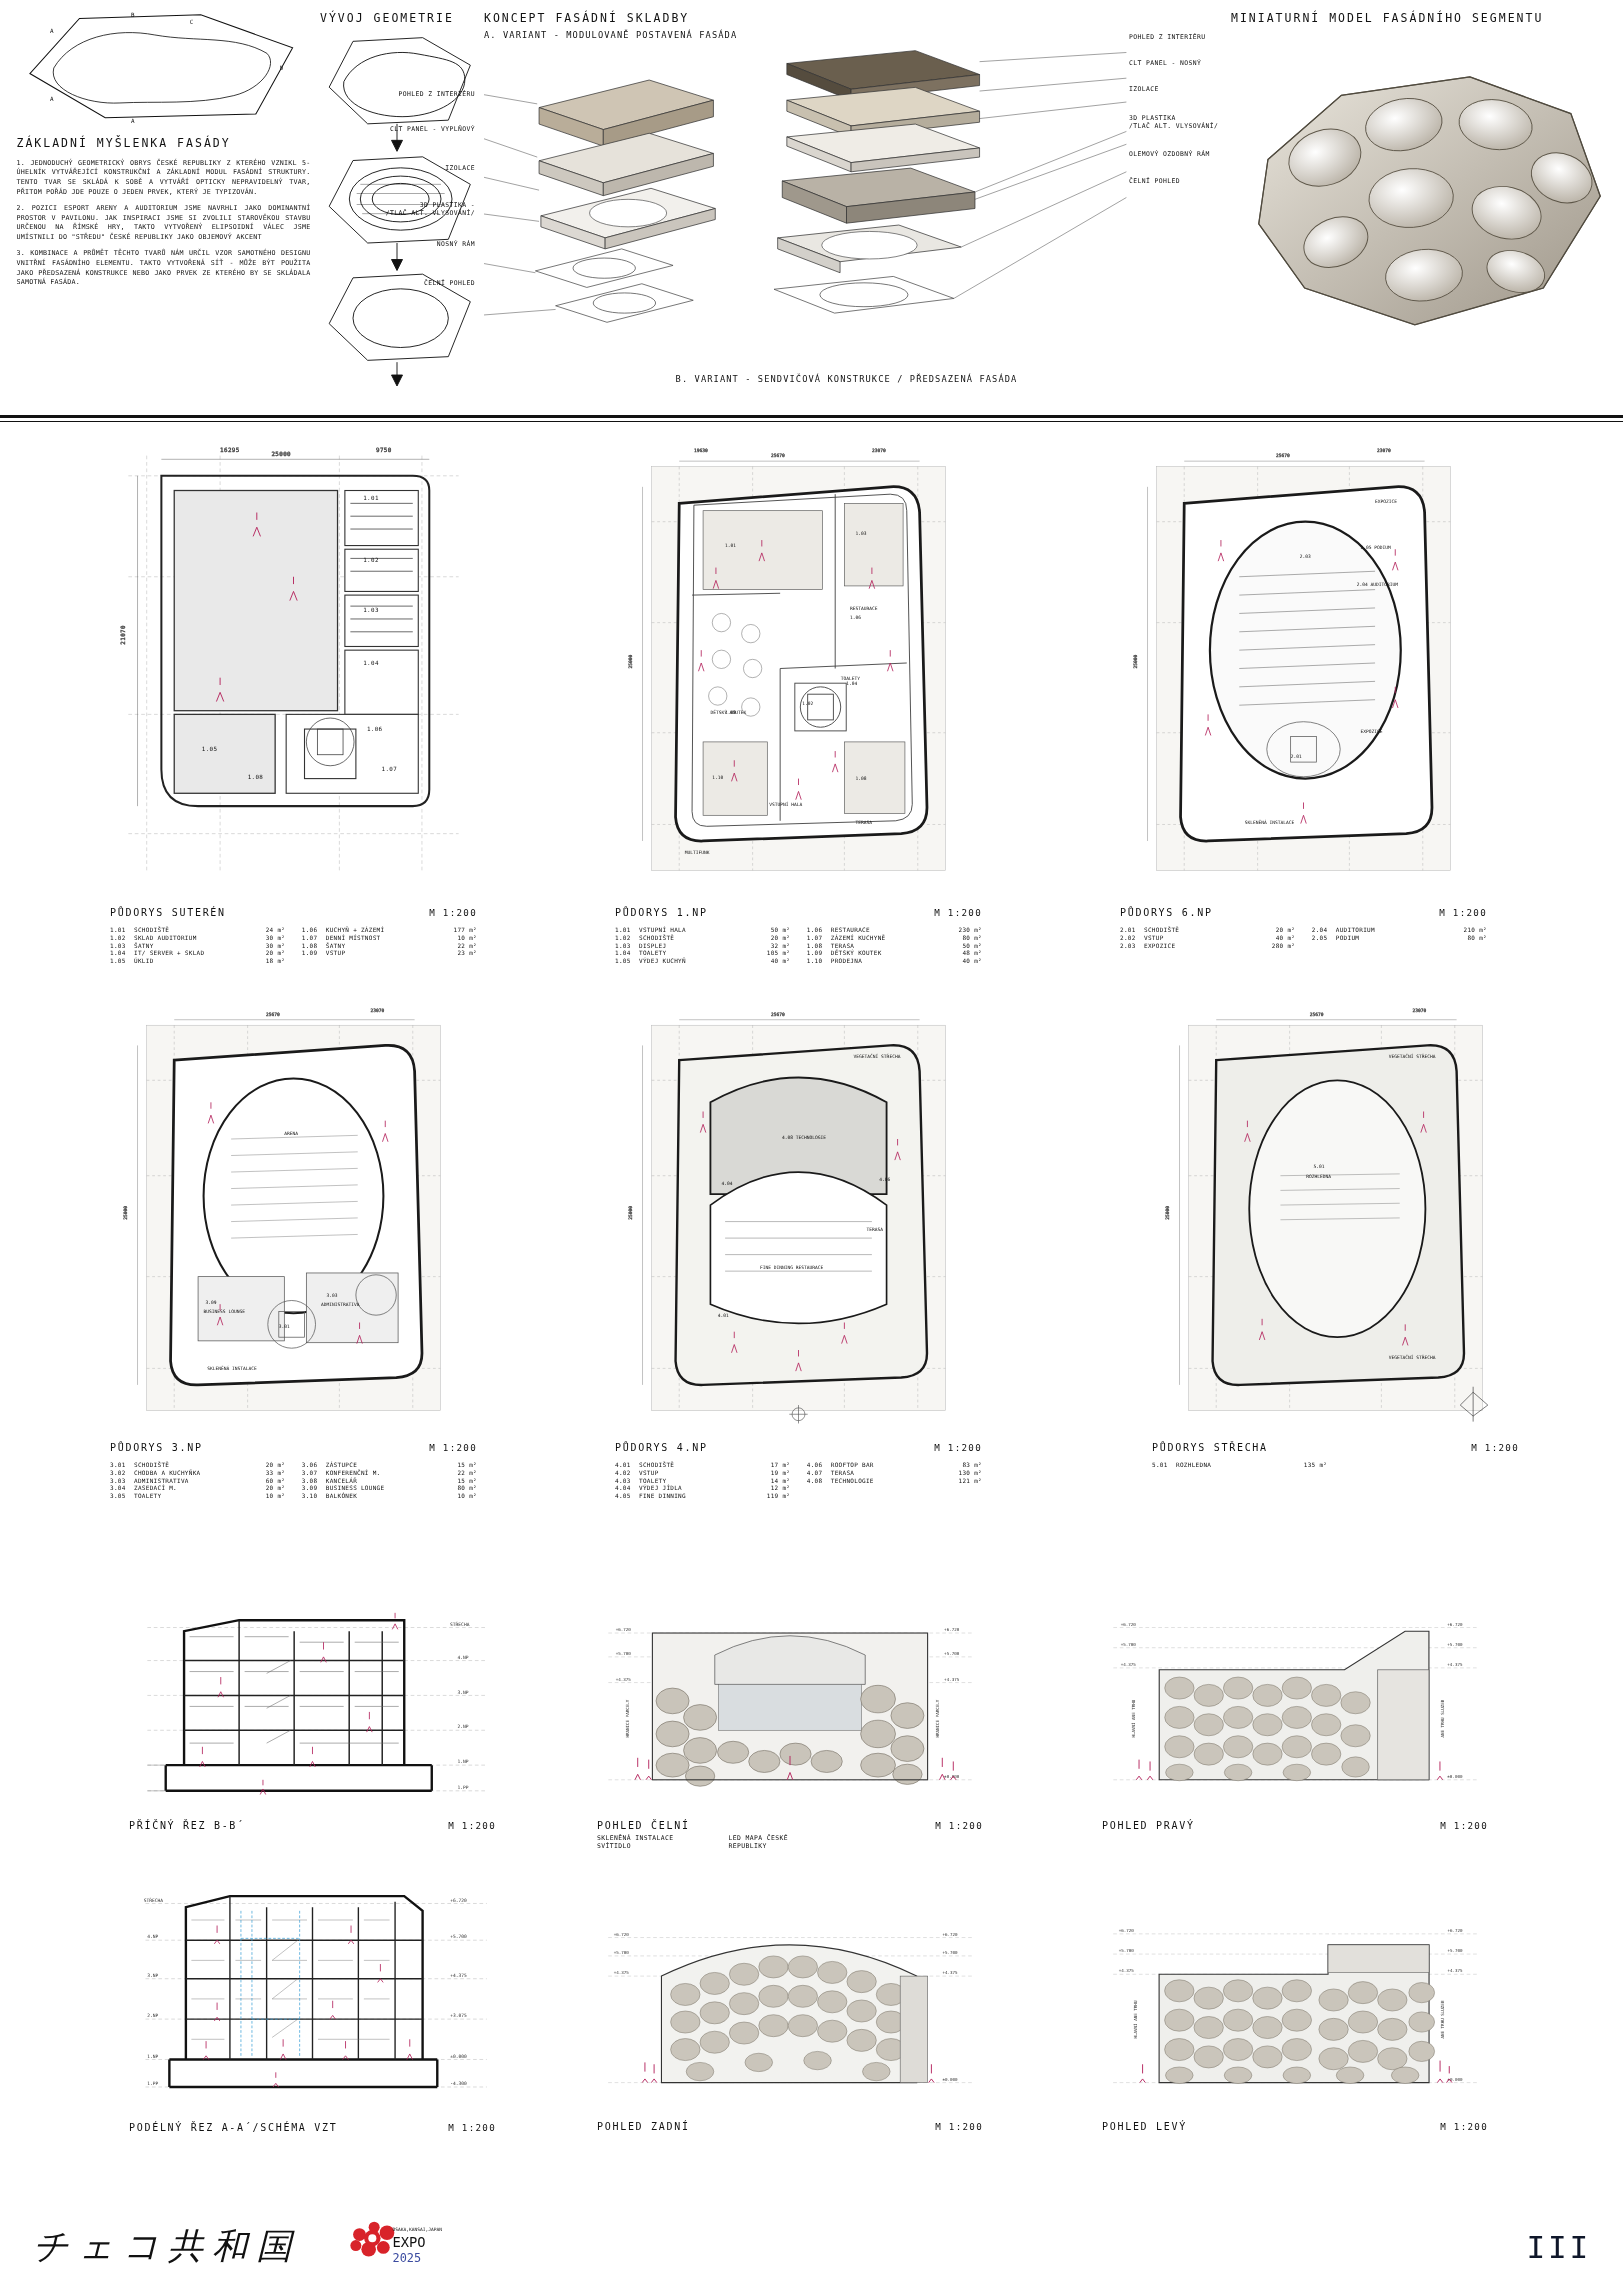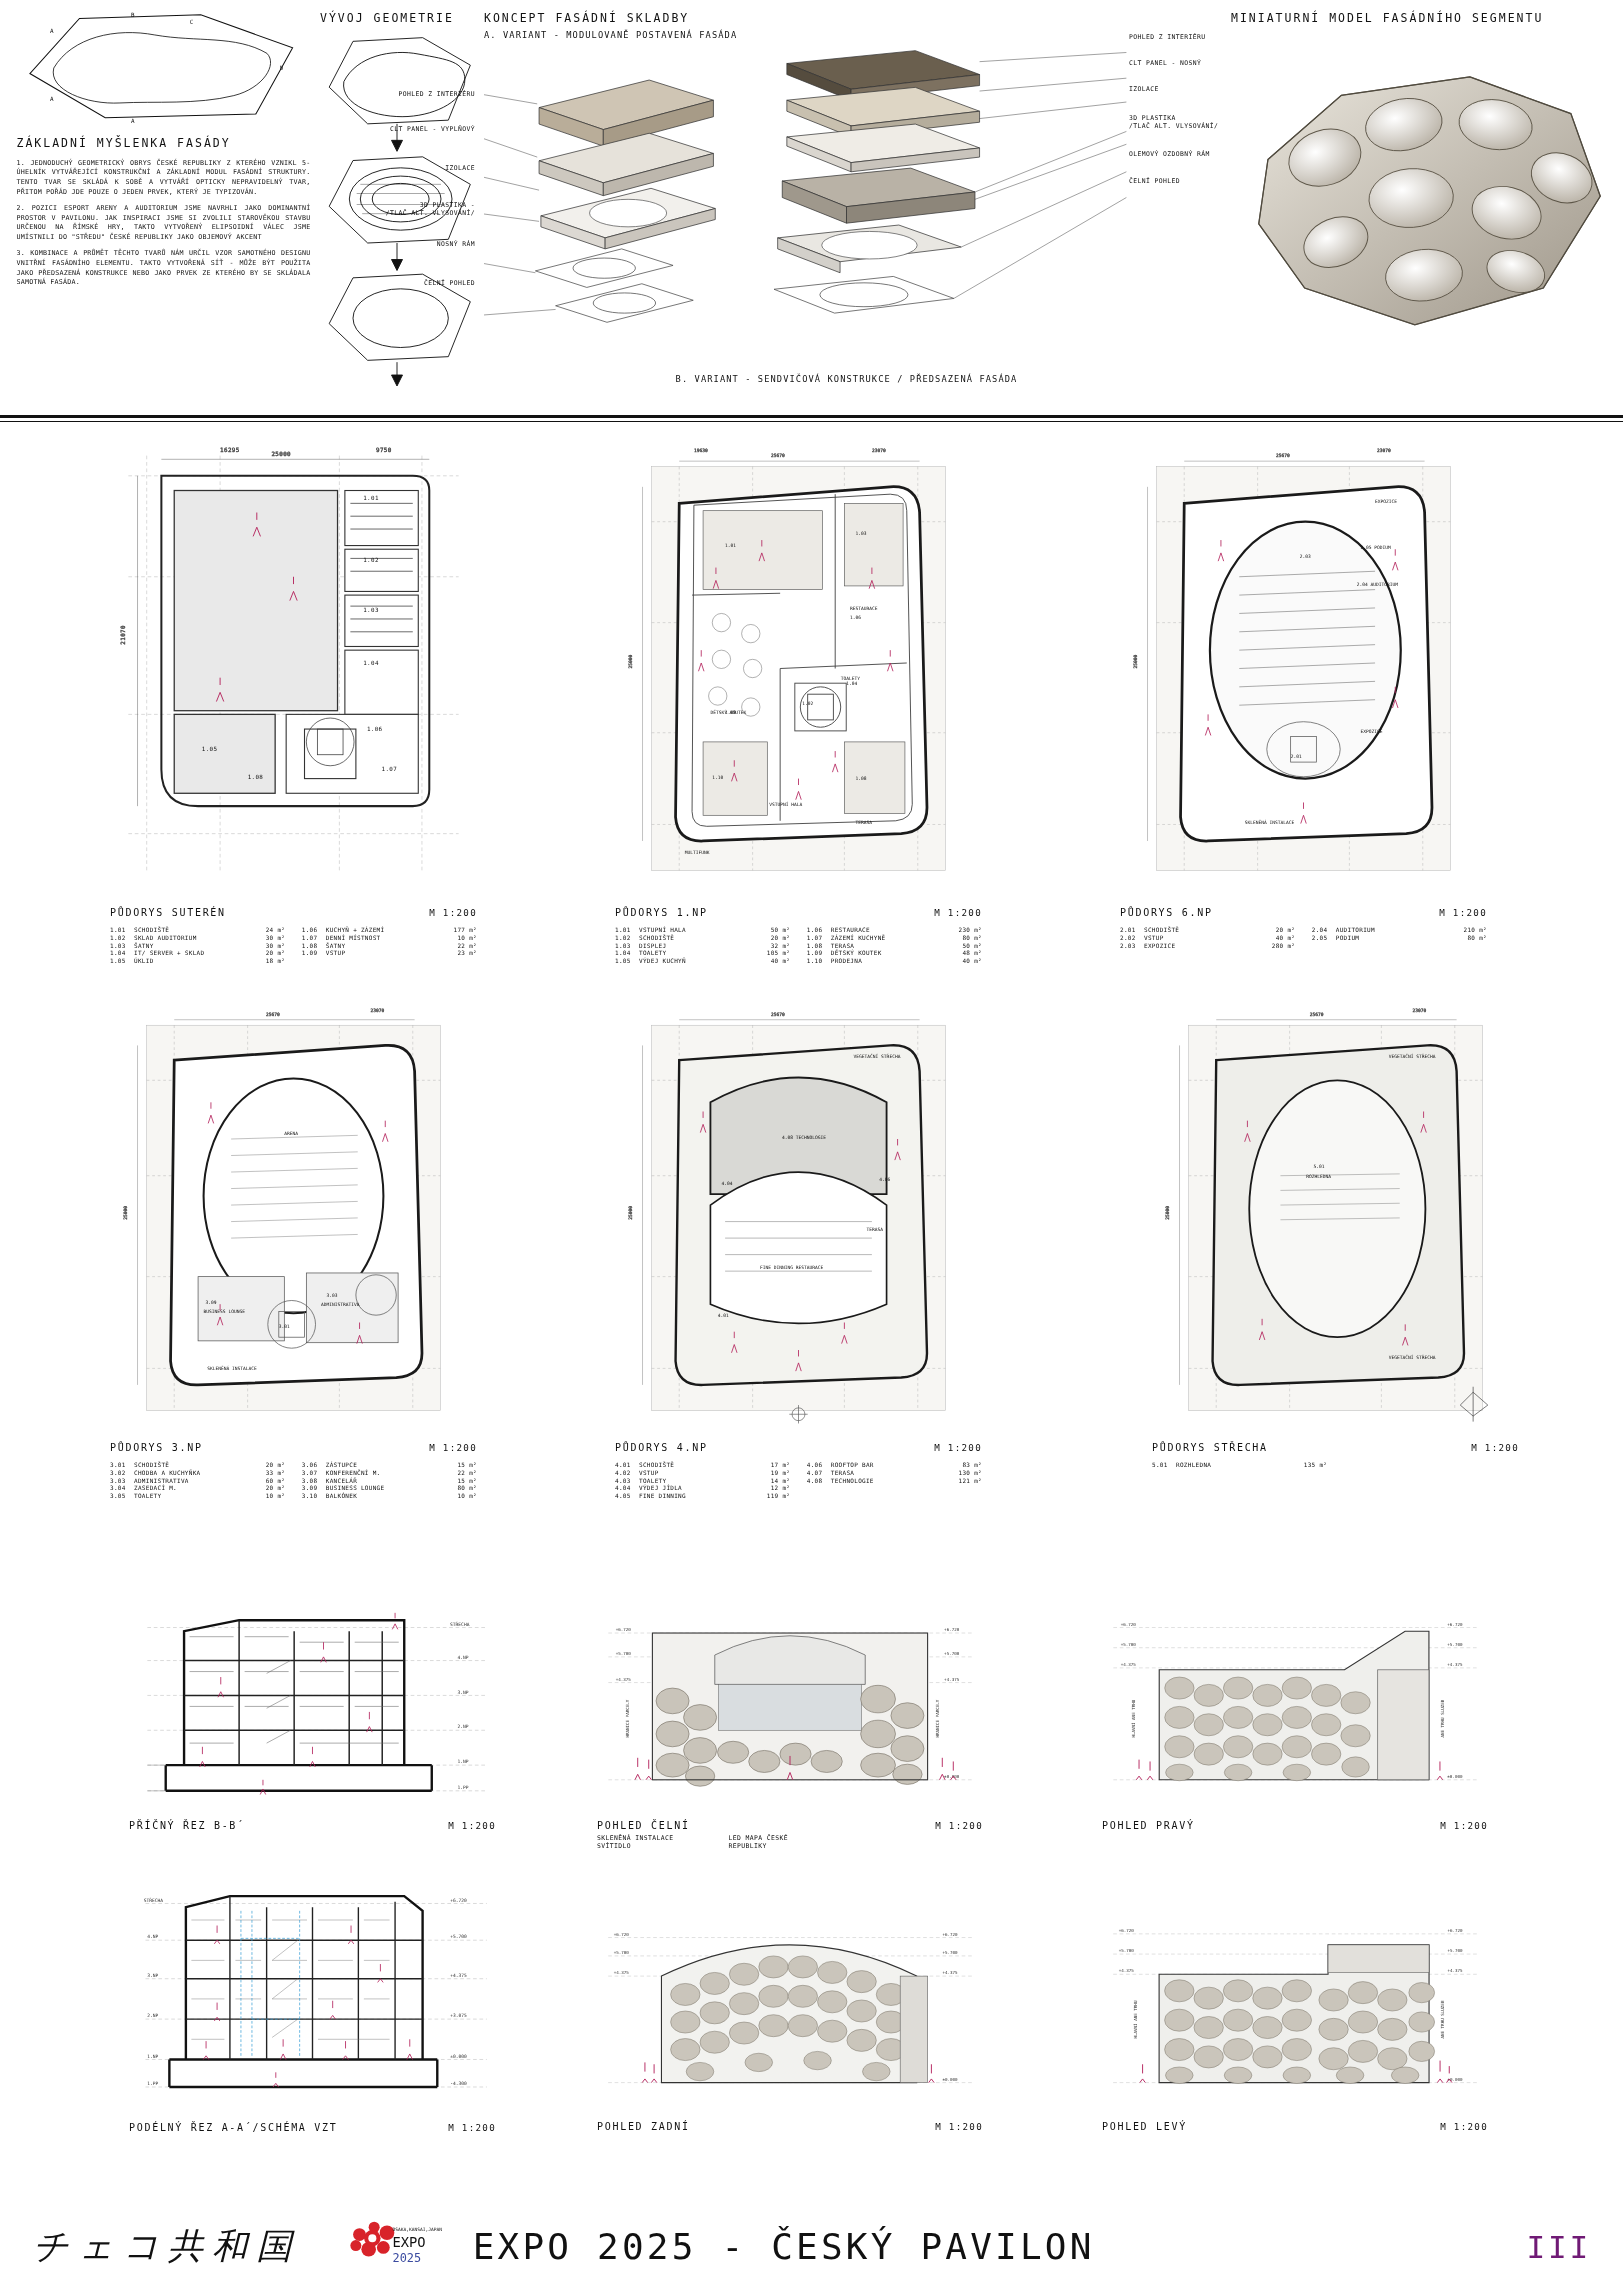--- a/index.html
+++ b/index.html
@@ -42,21 +42,21 @@
   .legend .row .num { color:#111; }
   .legend .row .ar { text-align:right; }
 
   .drawbox { position:relative; background:#fff; }
 
   
   .footer { position:absolute; left:0; top:2197px; width:1624px; height:99px; background:#fff; }
   .foot-line { position:absolute; left:0; top:2197px; width:1624px; height:2.8px; background:#111; }
   .jp { font-size:35px; letter-spacing:9.2px; font-family:"DejaVu Sans", sans-serif;font-style:italic; }
   .maintitle { font-size:36px; letter-spacing:3.2px; font-family:"DejaVu Sans Mono", monospace; }
-  .pagenum { font-size:31px; letter-spacing:2.8px; color:#701a75; font-family:"DejaVu Sans Mono", monospace; }
+  .pagenum { font-size:31px; letter-spacing:2.8px; color:#0f172a; font-family:"DejaVu Sans Mono", monospace; }
   .expo-logo { position:relative; width:110px; height:57px; }
 </style>
 </head>
 <body>
 
 <div class="sheet">
 
   <div class="topband">
 
     <div class="panel-a">
@@ -1177,20 +1177,19 @@
             <circle cx="40" cy="34" r="8"></circle>
               <circle cx="26" cy="30" r="6"></circle>
             <circle cx="44" cy="22" r="9"></circle>
           </g>
           <circle cx="44" cy="22" r="4.4" fill="#ffffff"></circle>
           <text x="66" y="14" font-size="5" fill="#111" font-family="DejaVu Sans Mono, monospace">OSAKA,KANSAI,JAPAN</text>
           <text x="66" y="32" font-size="15" fill="#111" font-family="DejaVu Sans Mono, monospace">EXPO</text>
           <text x="66" y="48" font-size="13" fill="#3b4ba0" font-family="DejaVu Sans Mono, monospace">2025</text>
         </svg>
       </div>
-      <div class="maintitle">EXPO 2025 - ČESKÝ PAVILON</div>
       <div style="flex:1"></div>
       <div class="pagenum">III</div>
     </div>
   </div>
 
 </div>
 
 
 </body></html>

